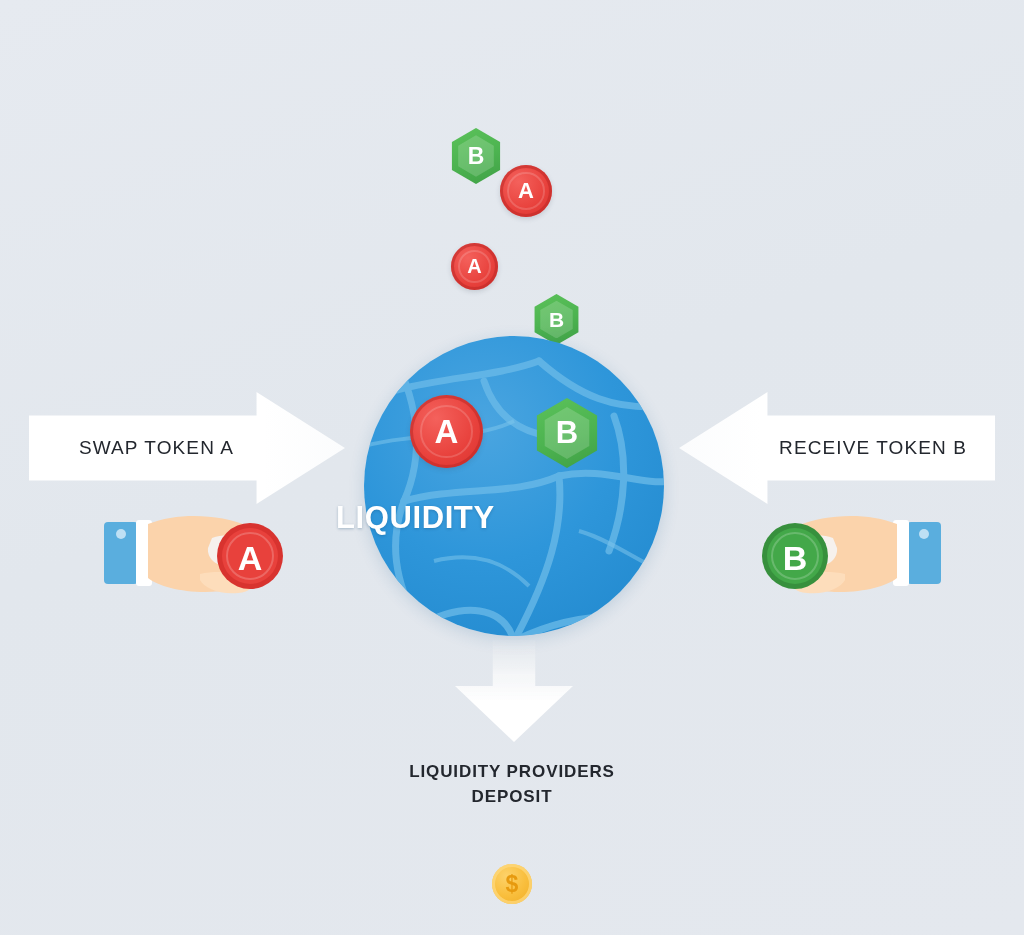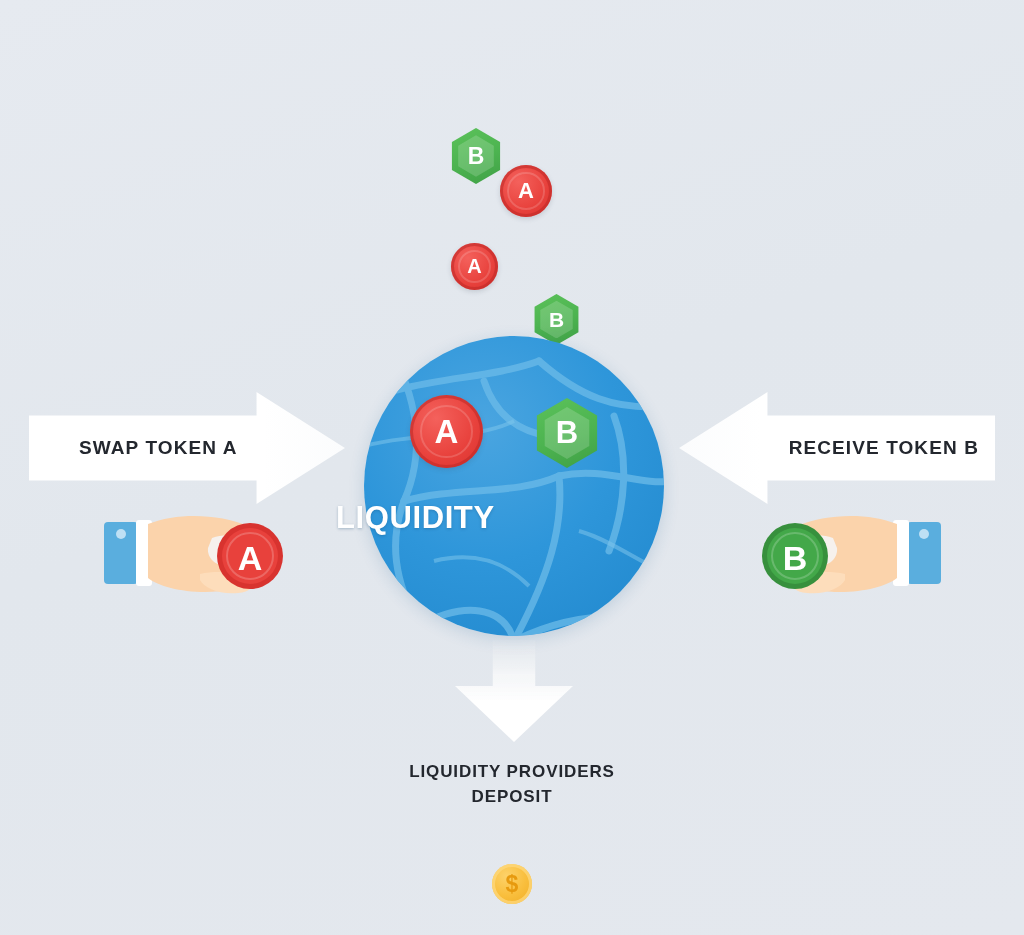--- a/index.html
+++ b/index.html
@@ -116,41 +116,41 @@
     position: absolute;
     height: 112px;
     filter: drop-shadow(0 2px 6px rgba(90,110,135,.16));
   }
   .arrow-h .label {
     position: absolute;
     top: 0; bottom: 0;
     display: flex;
     align-items: center;
     font-size: 19px;
-    font-weight: bold;
+    font-weight: normal;
     letter-spacing: 1.1px;
     color: #23272e;
     white-space: nowrap;
   }
   #arrow-left {
     left: 29px;
     top: 392px;
     width: 316px;
     background: linear-gradient(90deg, #ffffff 0%, #ffffff 74%, #fbfcfd 100%);
     clip-path: polygon(0 21%, 72% 21%, 72% 0%, 100% 50%, 72% 100%, 72% 79%, 0 79%);
   }
   #arrow-left .label { left: 50px; }
   #arrow-right {
     left: 679px;
     top: 392px;
     width: 316px;
     background: linear-gradient(270deg, #ffffff 0%, #ffffff 74%, #fbfcfd 100%);
     clip-path: polygon(100% 21%, 28% 21%, 28% 0%, 0 50%, 28% 100%, 28% 79%, 100% 79%);
   }
-  #arrow-right .label { right: 16px; }
+  #arrow-right .label { right: 28px; }
 
   #arrow-down {
     position: absolute;
     left: 455px;
     top: 640px;
     width: 118px;
     height: 102px;
     background: linear-gradient(180deg, rgba(255,255,255,.08) 0%, rgba(255,255,255,.75) 34%, #ffffff 62%, #ffffff 100%);
     clip-path: polygon(32% 0%, 68% 0%, 68% 45%, 100% 45%, 50% 100%, 0 45%, 32% 45%);
     filter: drop-shadow(0 2px 5px rgba(90,110,135,.13));

